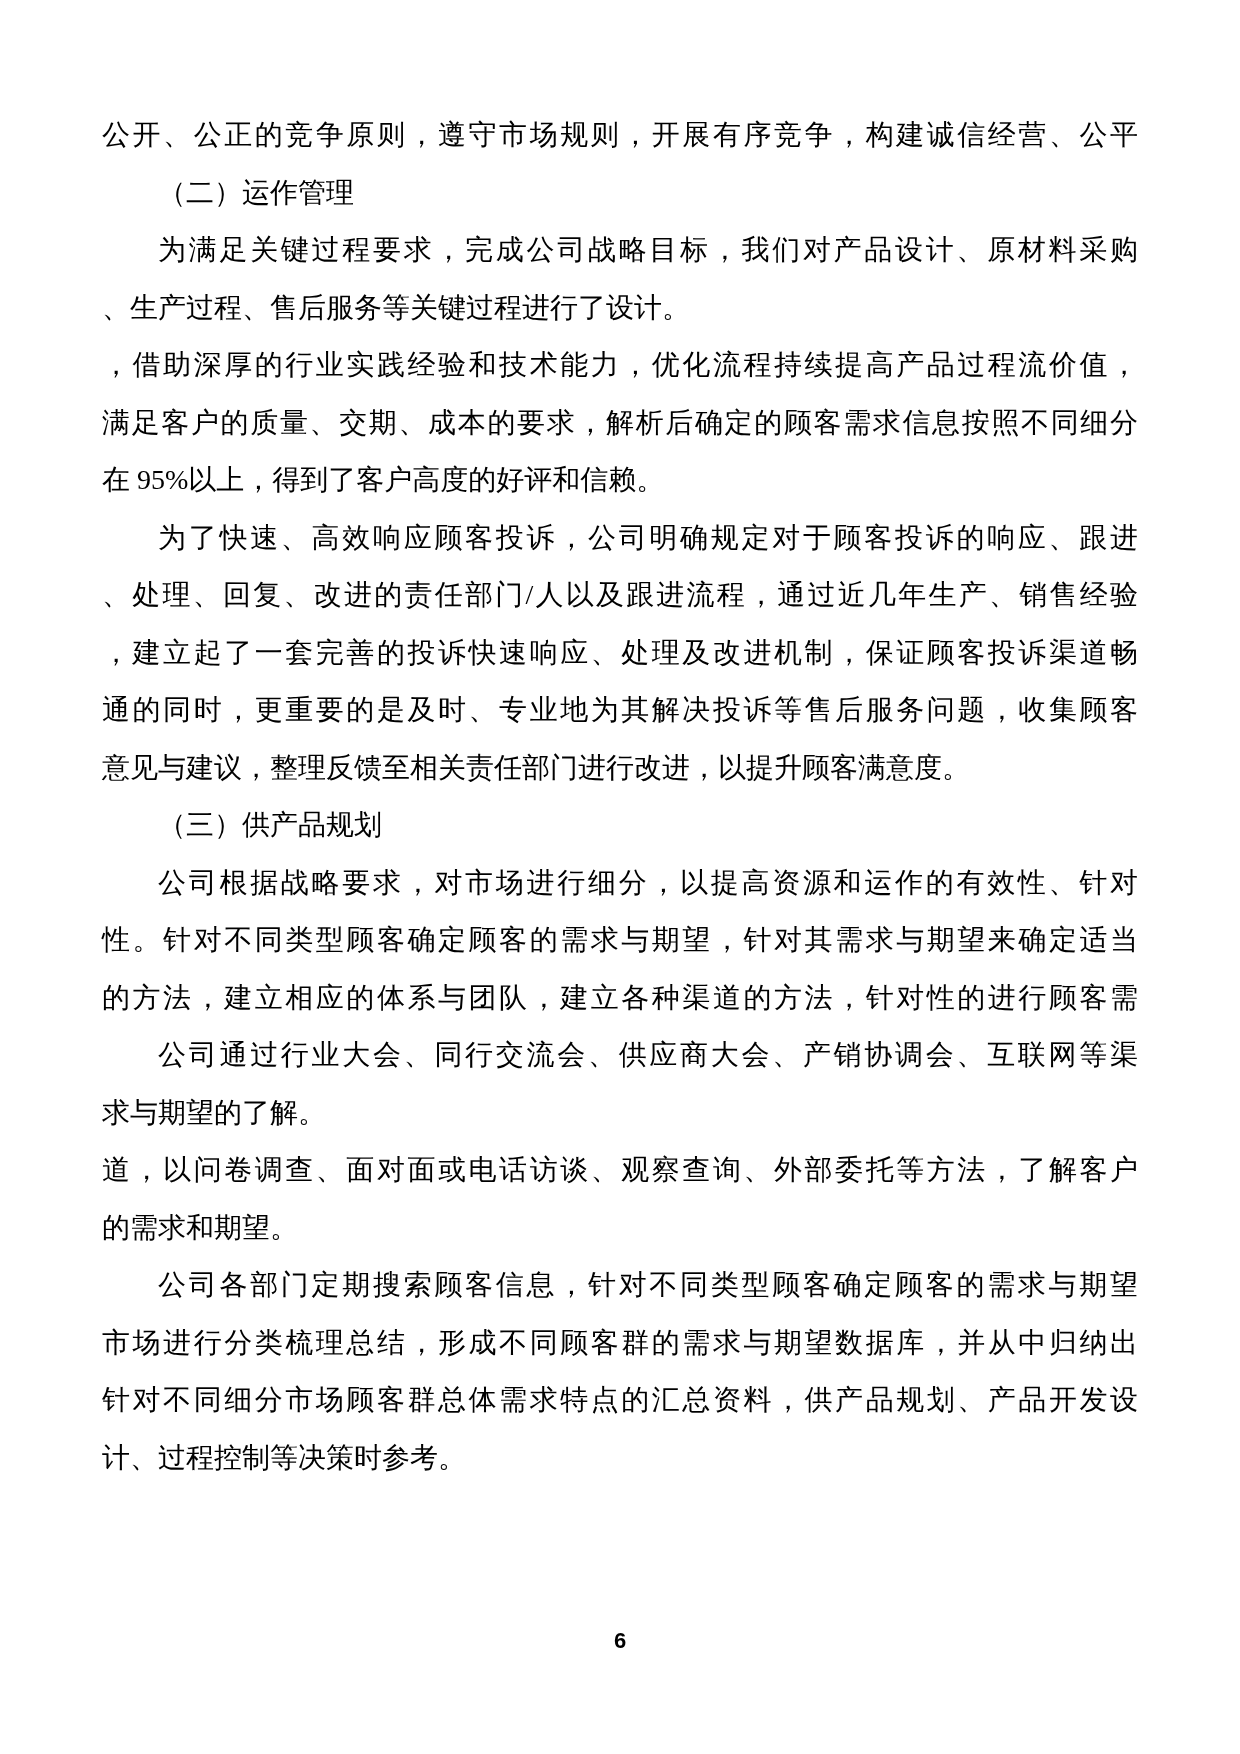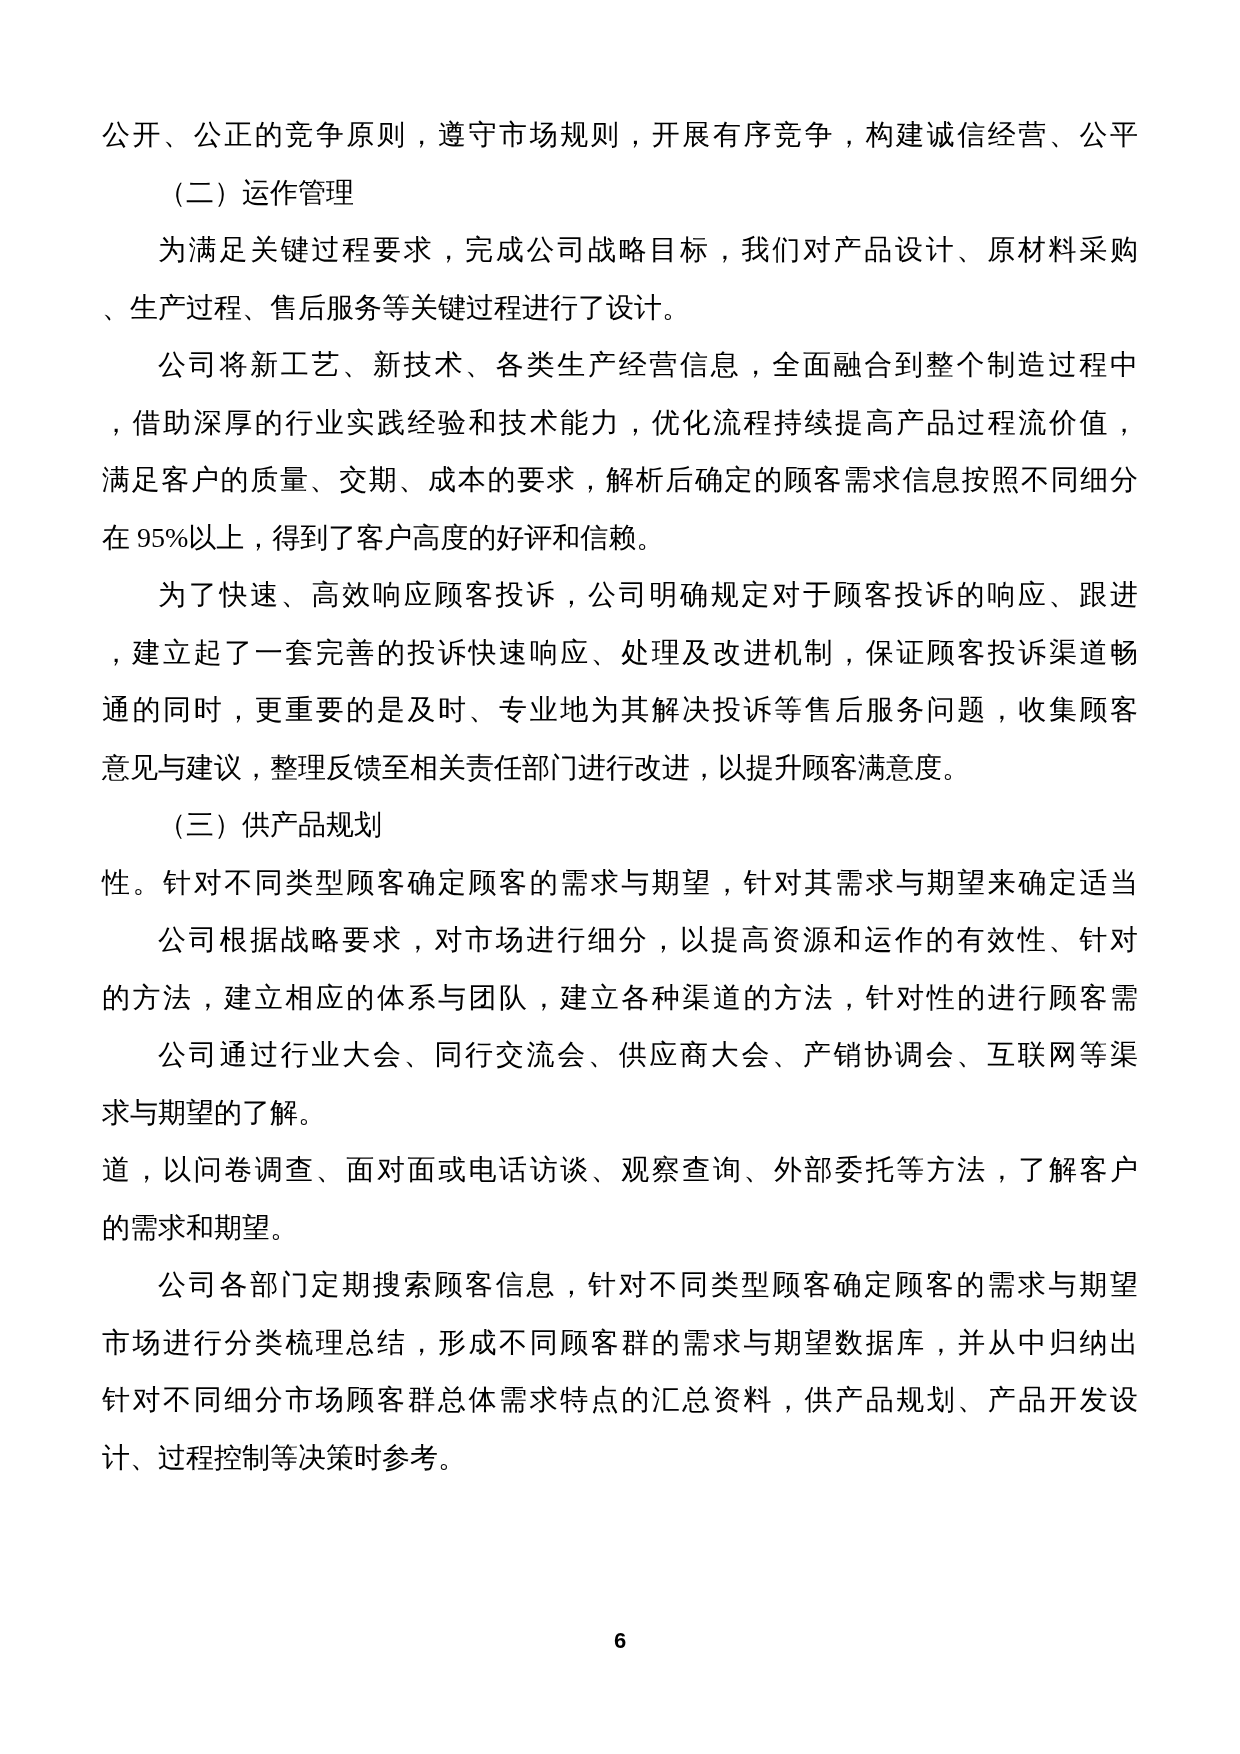--- a/index.html
+++ b/index.html
@@ -54,31 +54,31 @@
 </head>
 <body>
 
 <div class="page">
 
   <div class="doc-body">
     <div class="line j">公开、公正的竞争原则，遵守市场规则，开展有序竞争，构建诚信经营、公平</div>
     <div class="line ind">（二）运作管理</div>
     <div class="line ind j">为满足关键过程要求，完成公司战略目标，我们对产品设计、原材料采购</div>
     <div class="line">、生产过程、售后服务等关键过程进行了设计。</div>
-    <div class="line ind j">公司将新工艺、新技术、各类生产经营信息，全面融合到整个制造过程中</div>
     <div class="line j">，借助深厚的行业实践经验和技术能力，优化流程持续提高产品过程流价值，</div>
     <div class="line j">满足客户的质量、交期、成本的要求，解析后确定的顾客需求信息按照不同细分</div>
     <div class="line">在 95%以上，得到了客户高度的好评和信赖。</div>
     <div class="line ind j">为了快速、高效响应顾客投诉，公司明确规定对于顾客投诉的响应、跟进</div>
+    <div class="line j">、处理、回复、改进的责任部门/人以及跟进流程，通过近几年生产、销售经验</div>
     <div class="line j">，建立起了一套完善的投诉快速响应、处理及改进机制，保证顾客投诉渠道畅</div>
     <div class="line j">通的同时，更重要的是及时、专业地为其解决投诉等售后服务问题，收集顾客</div>
     <div class="line">意见与建议，整理反馈至相关责任部门进行改进，以提升顾客满意度。</div>
     <div class="line ind">（三）供产品规划</div>
+    <div class="line ind j">公司根据战略要求，对市场进行细分，以提高资源和运作的有效性、针对</div>
     <div class="line j">性。针对不同类型顾客确定顾客的需求与期望，针对其需求与期望来确定适当</div>
-    <div class="line ind j">公司根据战略要求，对市场进行细分，以提高资源和运作的有效性、针对</div>
     <div class="line j">的方法，建立相应的体系与团队，建立各种渠道的方法，针对性的进行顾客需</div>
     <div class="line ind j">公司通过行业大会、同行交流会、供应商大会、产销协调会、互联网等渠</div>
     <div class="line">求与期望的了解。</div>
     <div class="line j">道，以问卷调查、面对面或电话访谈、观察查询、外部委托等方法，了解客户</div>
     <div class="line">的需求和期望。</div>
     <div class="line ind j">公司各部门定期搜索顾客信息，针对不同类型顾客确定顾客的需求与期望</div>
     <div class="line j">市场进行分类梳理总结，形成不同顾客群的需求与期望数据库，并从中归纳出</div>
     <div class="line j">针对不同细分市场顾客群总体需求特点的汇总资料，供产品规划、产品开发设</div>
     <div class="line">计、过程控制等决策时参考。</div>
   </div>

